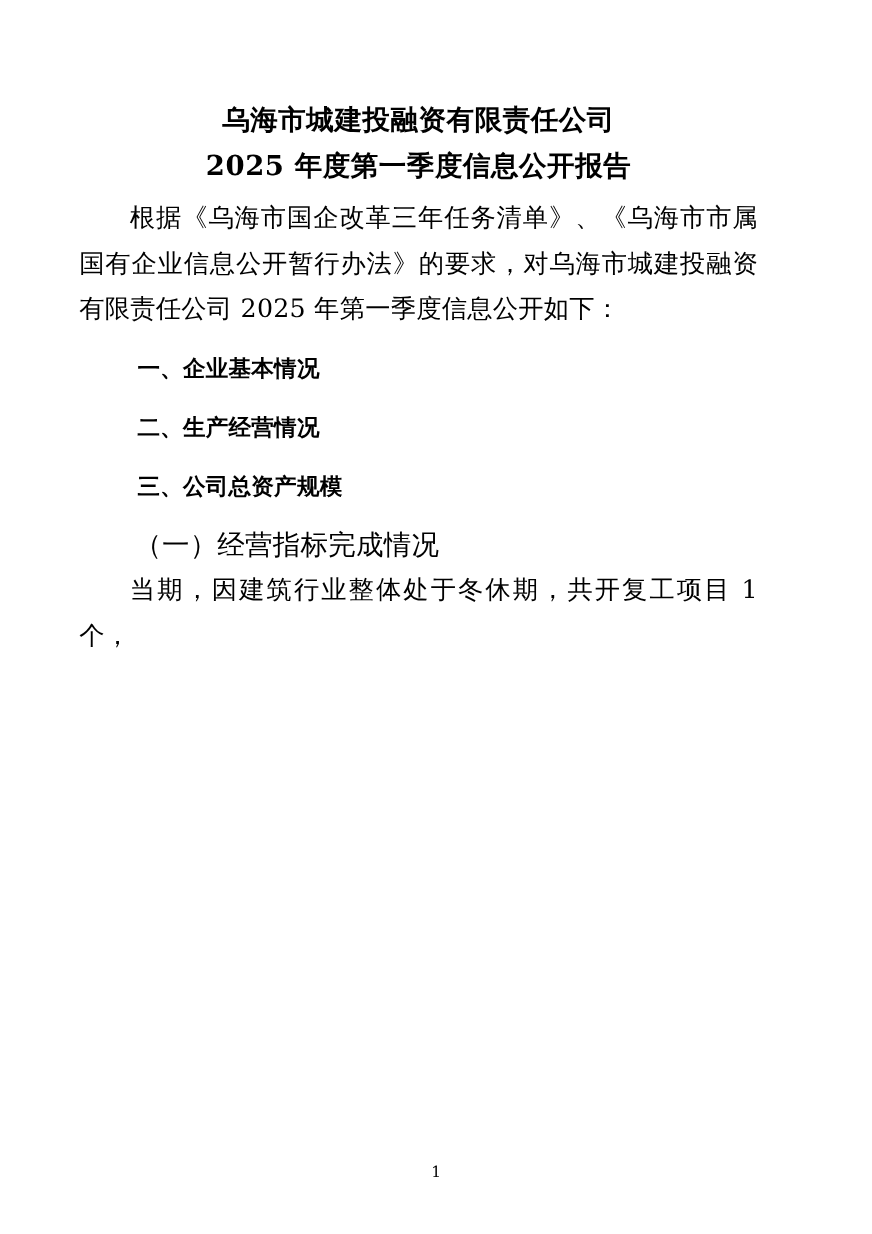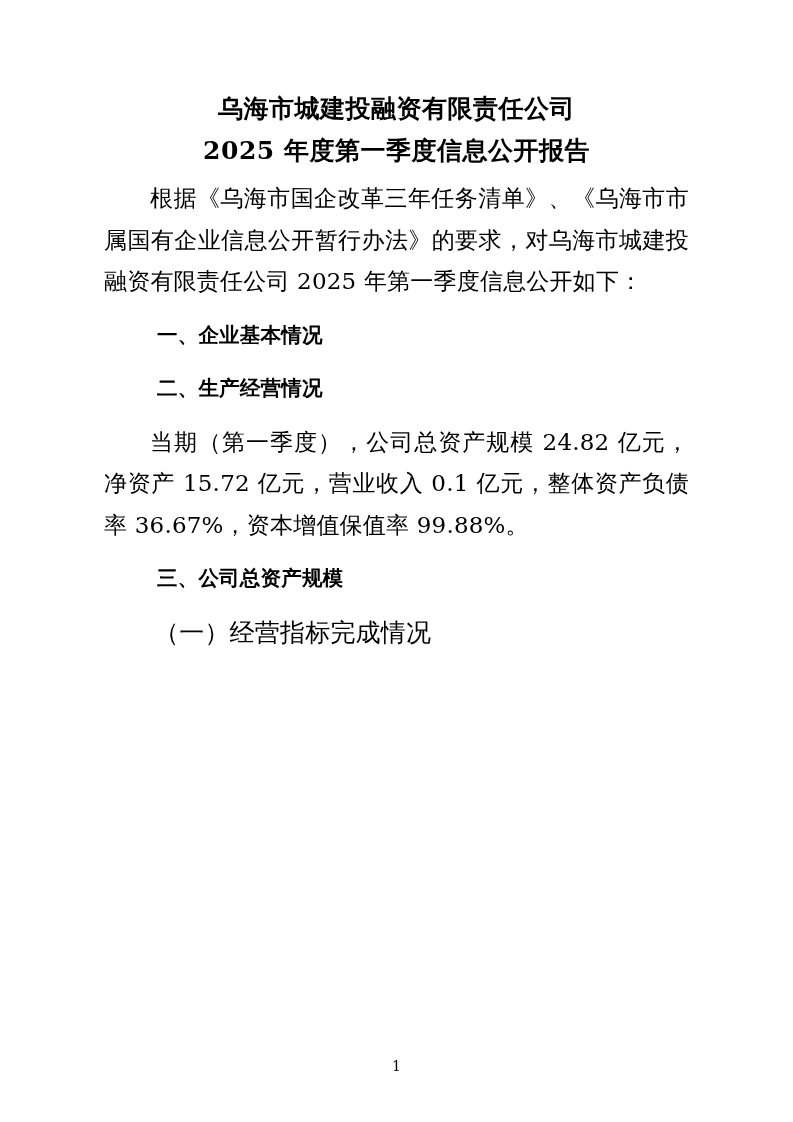--- a/index.html
+++ b/index.html
@@ -7,21 +7,21 @@
     padding: 0;
     background: #f0f0f0;
   }
   .page {
     width: 793px;
     height: 1122px;
     background: #ffffff;
     position: relative;
     margin: 0 auto;
     box-sizing: border-box;
-    padding: 88px 104px 0 104px;
+    padding: 88px 104px 0 72px;
     font-family: "DejaVu Serif", "Liberation Serif", serif;
     color: #000000;
     overflow: hidden;
   }
   .doc-title {
     text-align: center;
     font-weight: bold;
     font-size: 25px;
     line-height: 42px;
     letter-spacing: 0.5px;
@@ -73,20 +73,20 @@
   <h1 class="doc-title">
     <span class="line">乌海市城建投融资有限责任公司</span>
     <span class="line">2025 年度第一季度信息公开报告</span>
   </h1>
 
   <p class="body-p">根据《乌海市国企改革三年任务清单》、《乌海市市属国有企业信息公开暂行办法》的要求，对乌海市城建投融资有限责任公司 2025 年第一季度信息公开如下：</p>
 
   <h2 class="section-h">一、企业基本情况</h2>
 
   <h2 class="section-h">二、生产经营情况</h2>
-  <p class="body-p">当期（第一季度），公司总资产规模 24.82 亿元，净资产 15.72 亿元，营业收入 0.1 亿元，整体资产负债率 36.67%，资本增值保值率 99.88%。</p>
 
   <h2 class="section-h">三、公司总资产规模</h2>
   <p class="sub-h">（一）经营指标完成情况</p>
+  <p class="body-p">当期，因建筑行业整体处于冬休期，共开复工项目 1 个，</p>
 
   <div class="page-number">1</div>
 
 </div>
 
 </body></html>

